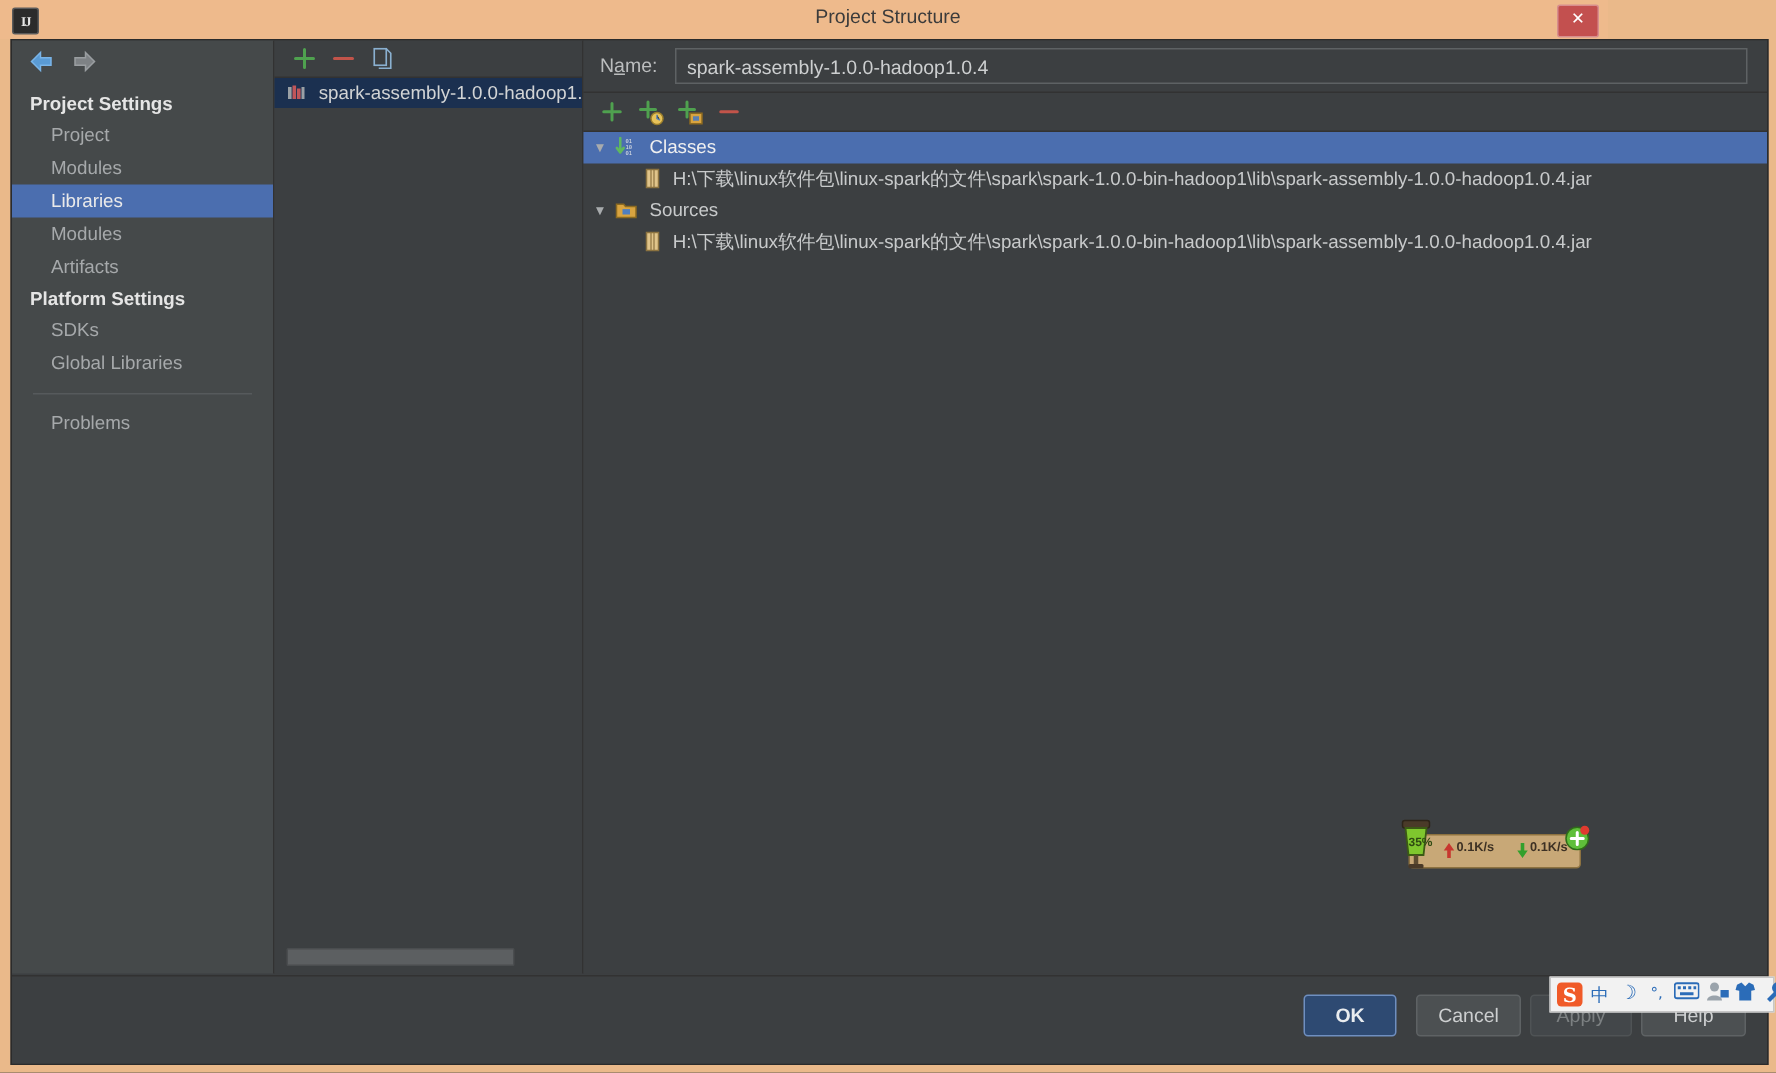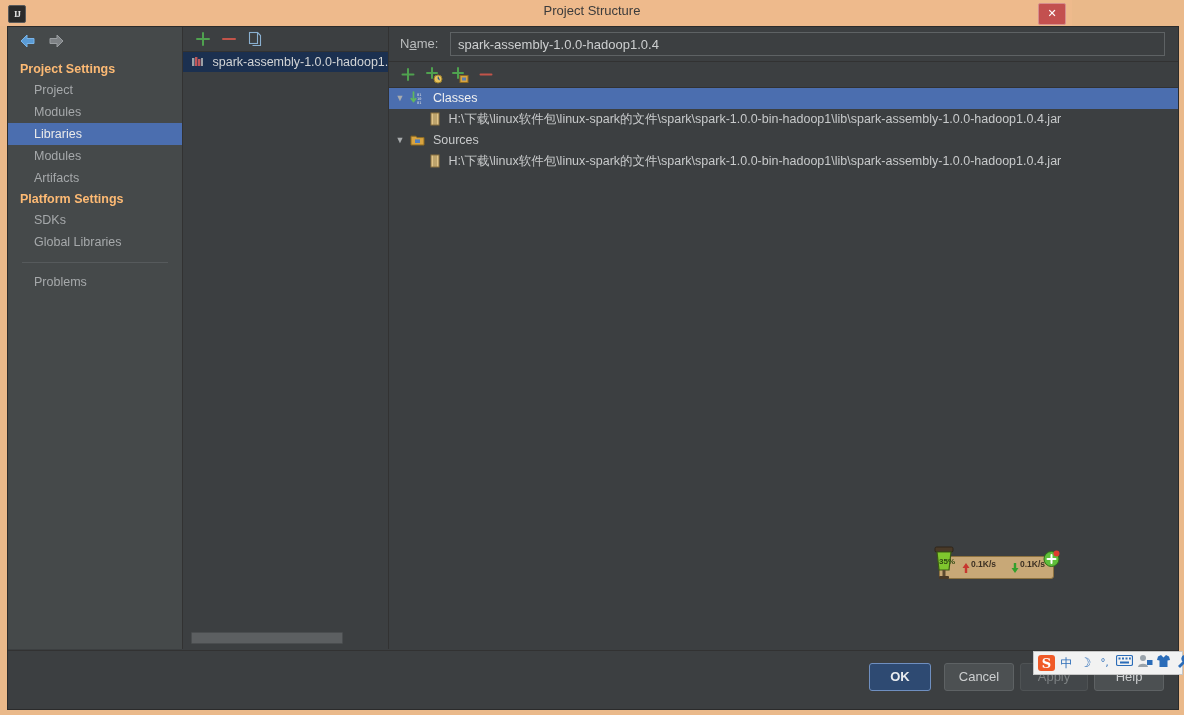--- a/index.html
+++ b/index.html
@@ -28,21 +28,21 @@
 
   
   .sidebar{position:absolute;left:0;top:0;width:174px;height:622px;
     background:#45494a;border-right:1px solid #323232;}
   .navrow{position:absolute;left:8px;top:3px;width:70px;height:24px;}
   .navarrow{position:absolute;top:2px;width:22px;height:20px;cursor:pointer;}
   .navarrow svg{display:block;}
   .nav-back{left:2px;}
   .nav-fwd{left:30px;}
   .side-list{position:absolute;left:0;top:32px;width:174px;}
-  .side-group{padding:3px 0 3px 12px;font-size:12.5px;font-weight:bold;color:#fdba74;}
+  .side-group{padding:3px 0 3px 12px;font-size:12.5px;font-weight:bold;color:#e5e5e5;}
   .side-item{padding:3px 0 3px 26px;font-size:12.5px;color:#a6a9ab;cursor:pointer;
     height:16px;line-height:16px;}
   .side-item.sel{background:#4b6eaf;color:#eaeaea;}
   .side-sep{margin:9px 14px 8px 14px;height:1px;background:#565a5c;}
 
   
   .libcol{position:absolute;left:175px;top:0;width:205px;height:622px;
     background:#3c3f41;border-right:1px solid #323232;}
   .libtoolbar{position:absolute;left:0;top:0;width:205px;height:24px;
     border-bottom:1px solid #323232;}

